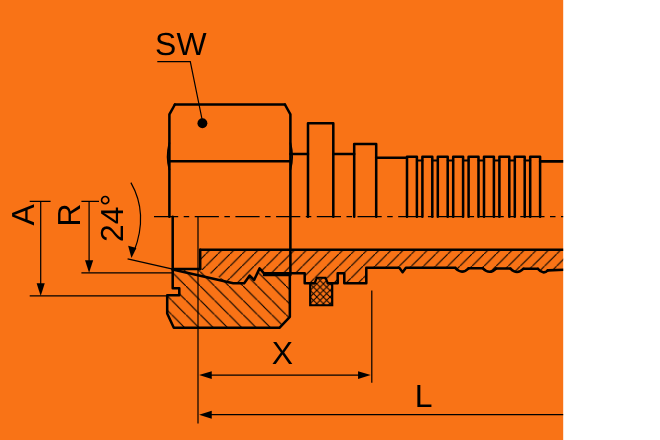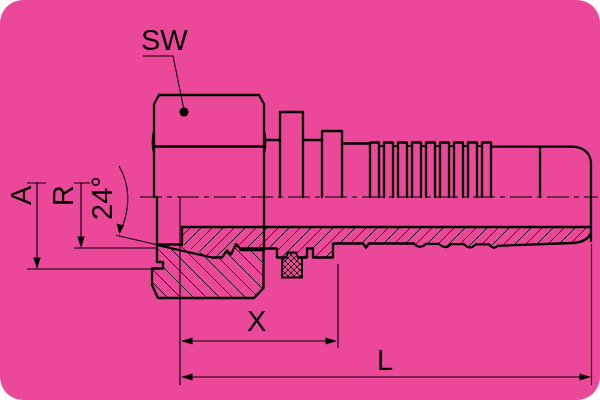--- a/index.html
+++ b/index.html
@@ -1,17 +1,17 @@
 <!DOCTYPE html>
 <html><head>
 <meta charset="utf-8">
 <style>
   html,body{margin:0;padding:0;background:#ffffff;}
-  .stage{position:relative;width:600px;height:400px;background:#ec4899;overflow:hidden;
-         font-family:"Liberation Sans", sans-serif;border-radius:23px;}
+  .stage{position:relative;width:512px;height:400px;background:#f97316;overflow:hidden;
+         font-family:"Liberation Sans", sans-serif;}
   svg{display:block}
   text{font-family:"Liberation Sans","DejaVu Sans",sans-serif;fill:#000;}
 </style>
 </head>
 <body>
 
 <div class="stage">
 <svg width="600" height="400" viewBox="0 0 600 400">
   <defs>
 

